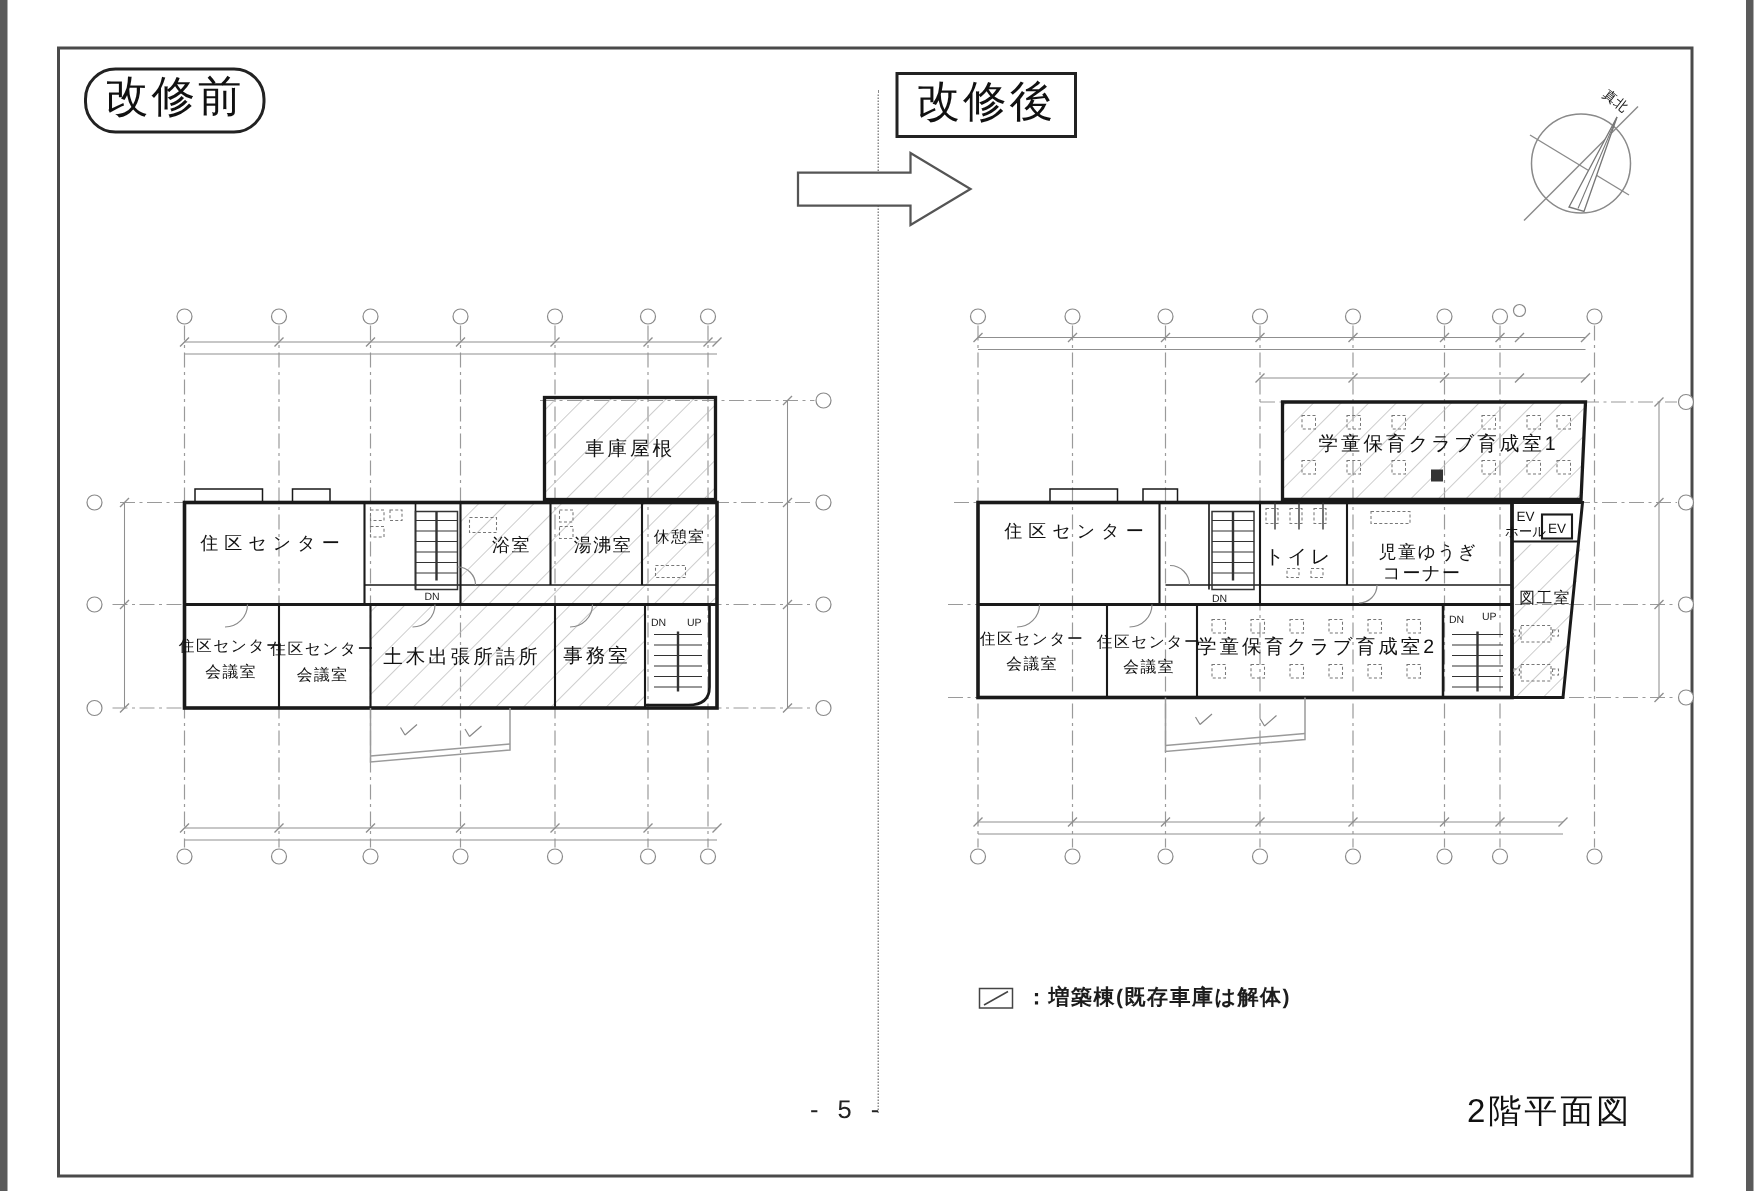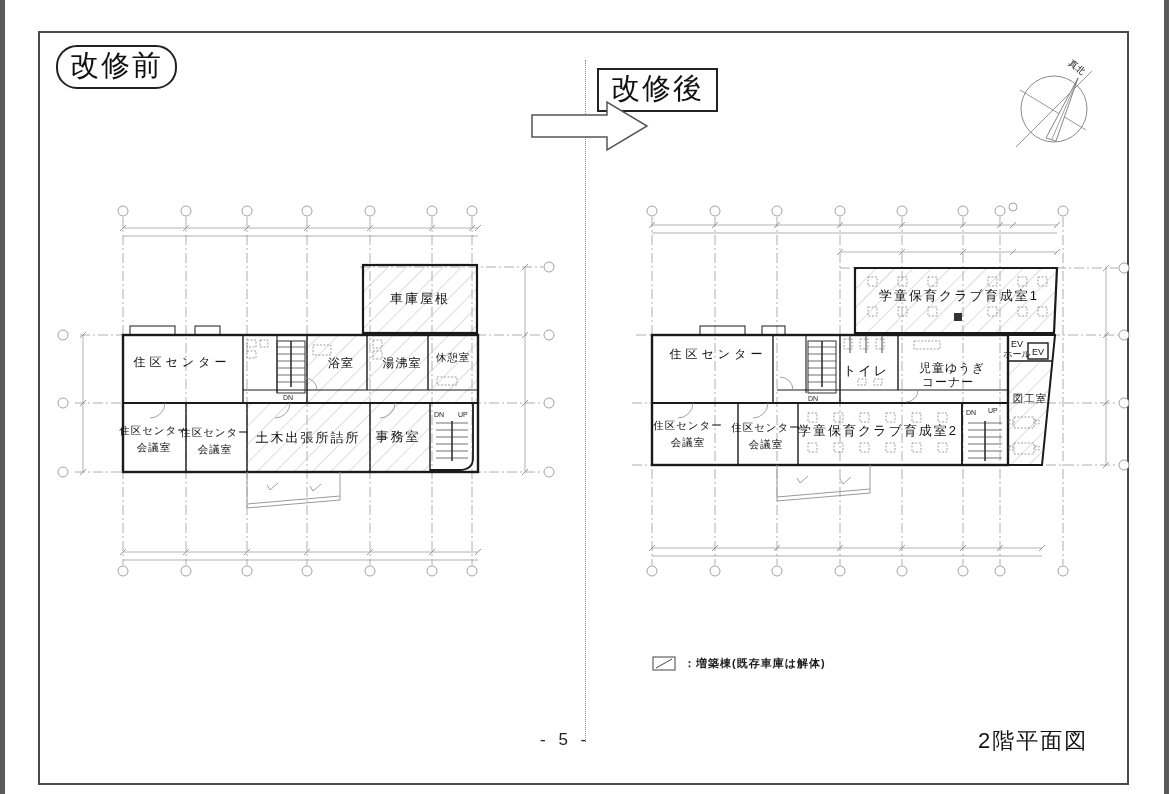--- a/index.html
+++ b/index.html
@@ -9,28 +9,28 @@
     overflow:hidden;
   }
   .edge{position:absolute;top:0;bottom:0;width:5px;background:#5a5a5a;}
   .edge.left{left:0;}
   .edge.right{right:1px;}
   .frame{position:absolute;left:38px;top:31px;width:1091px;height:754px;
     border:2px solid #4a4a4a;box-sizing:border-box;background:#fff;}
   .title-box{position:absolute;border:2px solid #222;background:#fff;
     font-size:29px;letter-spacing:2px;padding:3px 12px 5px 12px;line-height:1.1;}
   #title-before{left:56px;top:45px;border-radius:21px;}
-  #title-after{left:597px;top:48px;margin-top:20px;}
+  #title-after{left:597px;top:48px;}
   .divider{position:absolute;left:585px;top:60px;height:682px;width:0;
     border-left:1px dotted #8a8a8a;}
   .plan{position:absolute;}
   #plan-before{left:55px;top:195px;}
   #plan-after{left:618px;top:195px;}
   .legend{position:absolute;left:652px;top:656px;display:flex;align-items:center;gap:8px;}
-  .legend .txt{font-size:11px;font-weight:bold;letter-spacing:1px;color:#1c1c1c;}
+  .legend .txt{font-size:14px;font-weight:bold;letter-spacing:1px;color:#1c1c1c;}
   .drawing-title{position:absolute;left:978px;top:694px;font-size:22px;letter-spacing:2px;color:#111;margin-top:32px;}
   .page-num{position:absolute;left:540px;top:730px;font-size:17px;letter-spacing:4px;color:#222;}
   .compass{position:absolute;left:1006px;top:48px;}
   svg text{fill:#111;}
   .roomlbl{font-size:12px;letter-spacing:1px;}
   .roomlbl-sp{font-size:12px;letter-spacing:4px;}
   .roomlbl-lg{font-size:13px;letter-spacing:2px;}
   .roomlbl-sm{font-size:10.5px;letter-spacing:1px;}
   .tinylbl{font-size:7px;fill:#222;}
   .evlbl{font-size:9px;}

